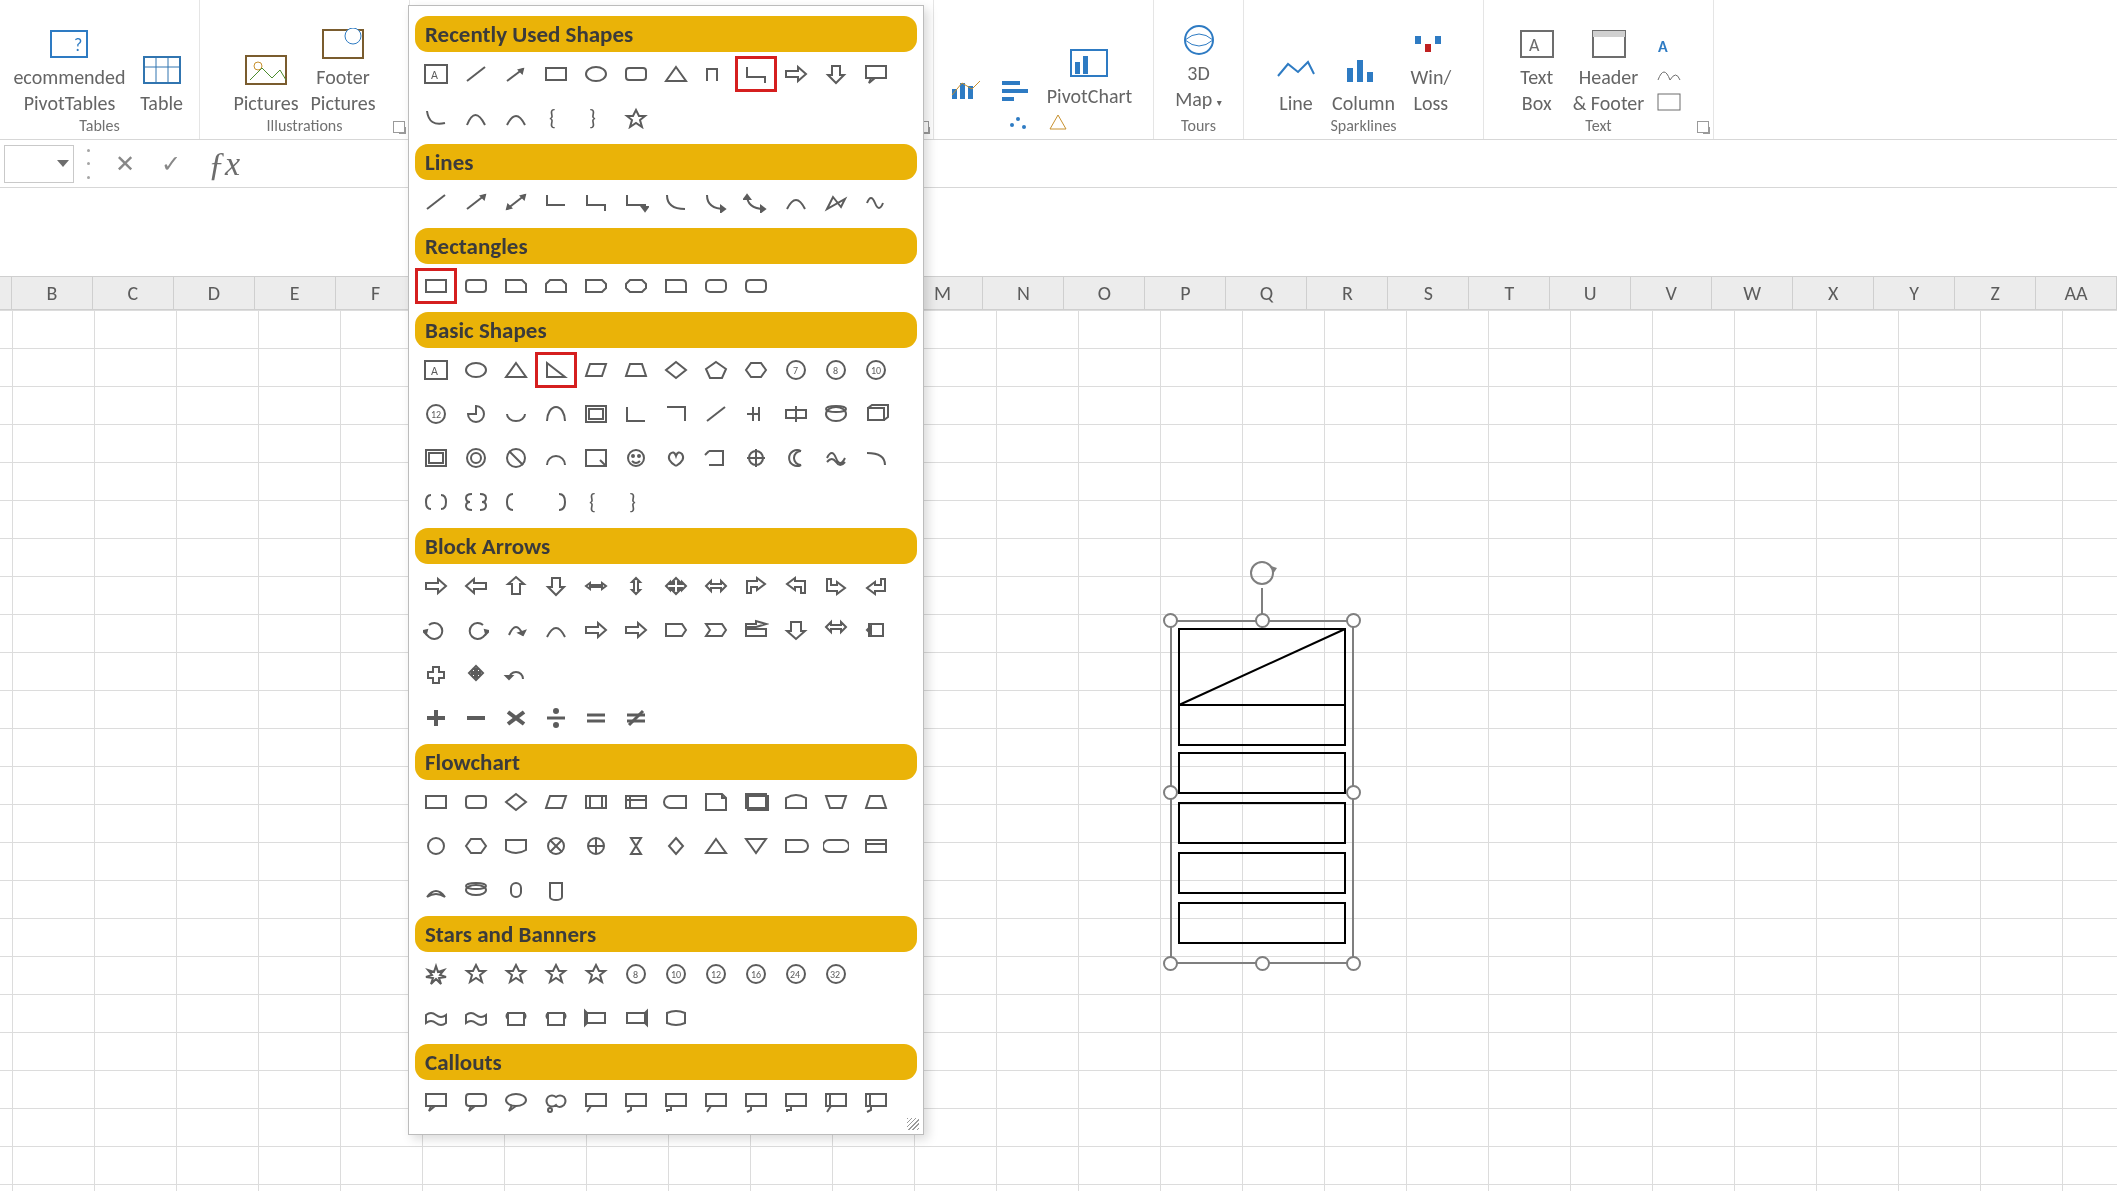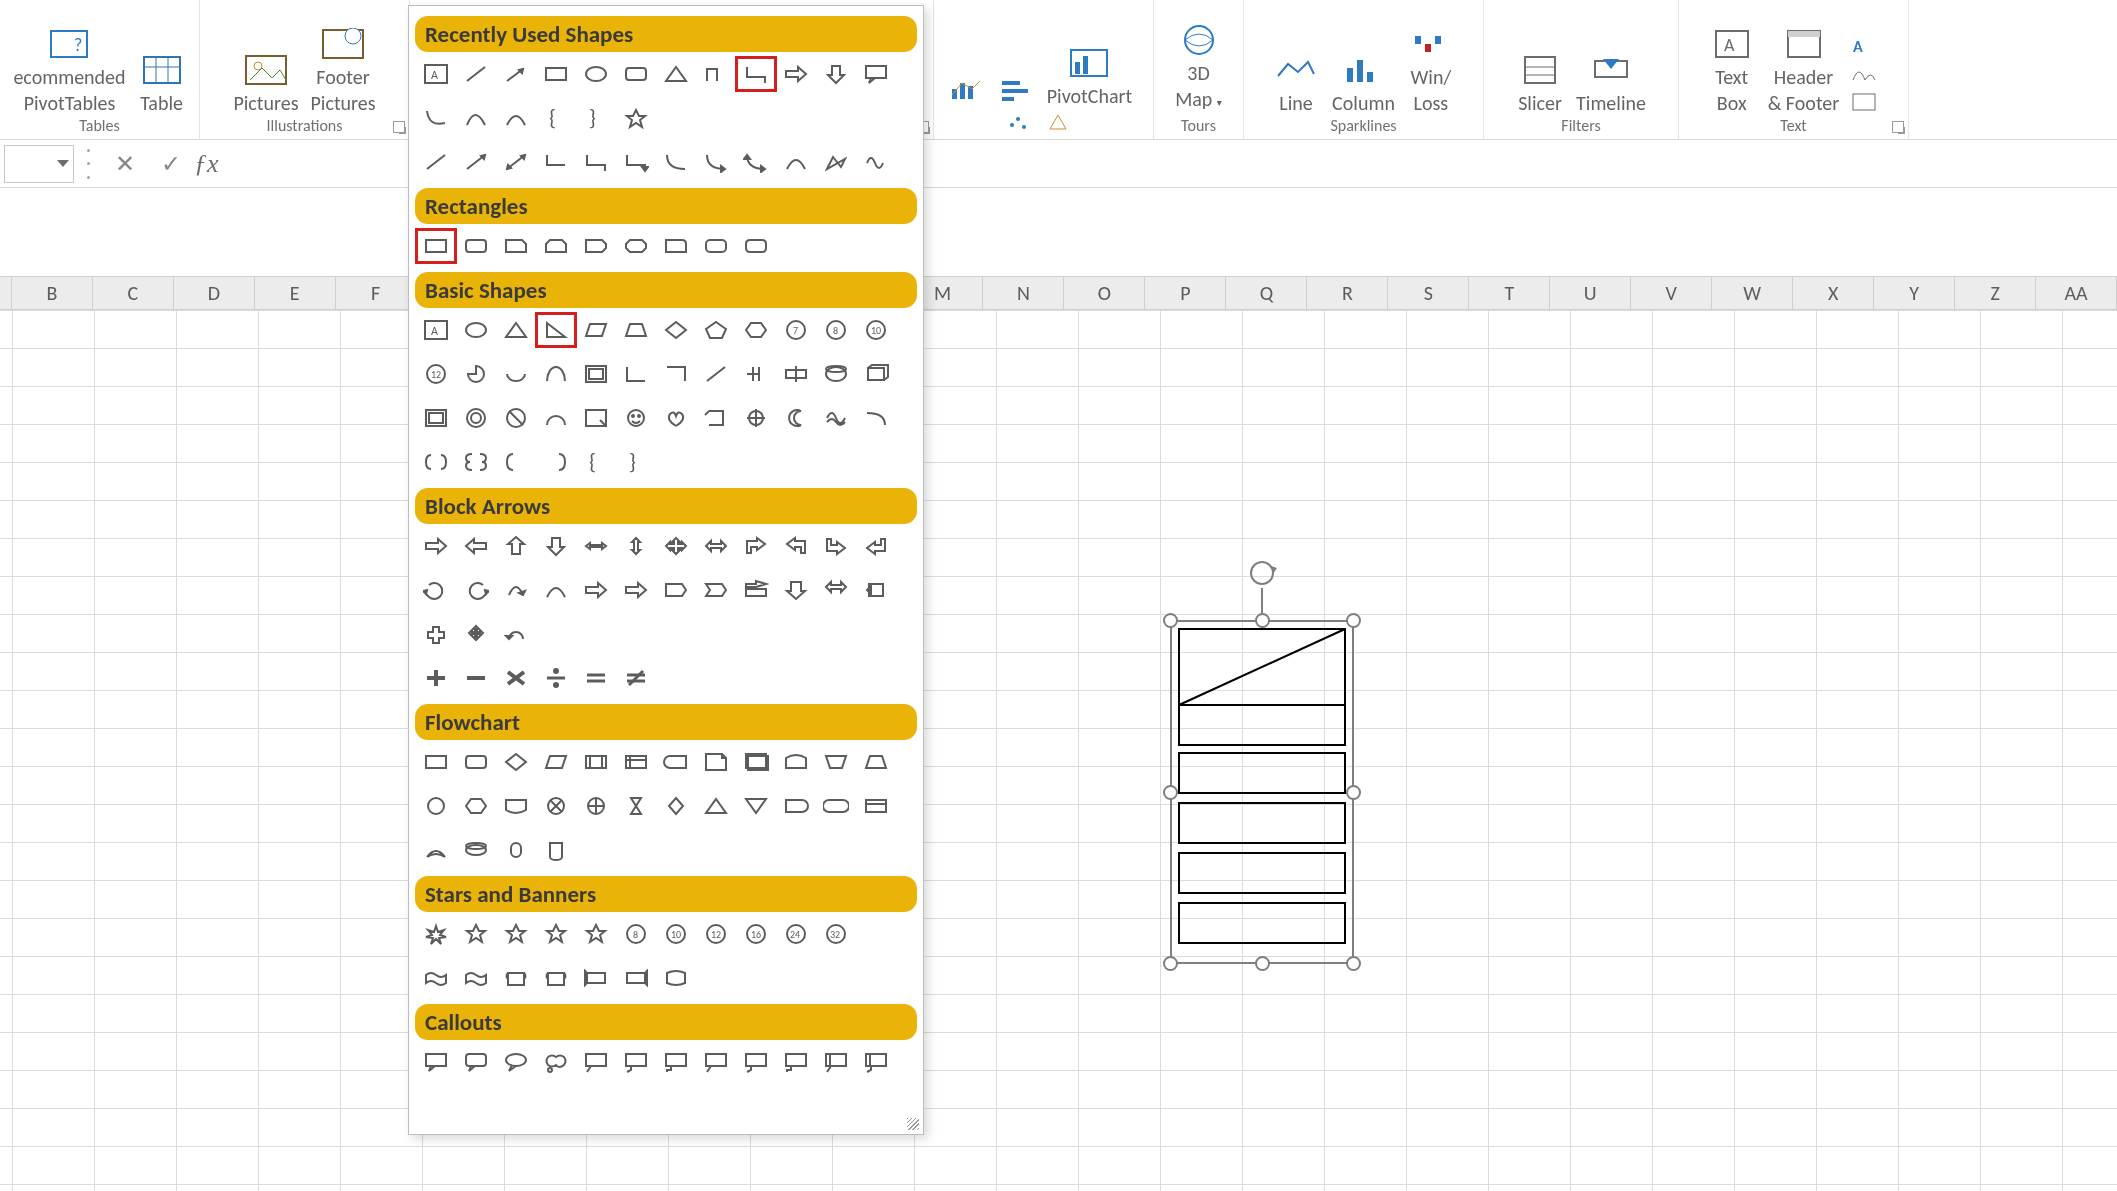--- a/index.html
+++ b/index.html
@@ -21,21 +21,21 @@
 
   
   .fbar { position:absolute; left:0; top:140px; right:0; height:48px; border-bottom:1px solid #d7d7d7;
           display:flex; align-items:center; background:#fff; }
   .namebox { width:70px; height:38px; border:1px solid #c9c9c9; margin-left:4px;
              display:flex; align-items:center; justify-content:flex-end; padding-right:4px; }
   .namebox .tri { width:0;height:0;border-left:6px solid transparent;border-right:6px solid transparent;border-top:7px solid #6d6d6d; }
   .sep-dots{width:16px;height:30px;display:flex;flex-direction:column;justify-content:space-between;align-items:center;margin:0 6px;}
   .sep-dots span{width:3px;height:3px;border-radius:50%;background:#a5a5a5;}
   .fbar-ico { width:30px;height:30px;display:flex;align-items:center;justify-content:center;color:#888;font-size:24px;margin:0 8px;}
-  .fx { font-family:"Cambria Math",serif; font-style:italic; font-size:26px; color:#6d6d6d; }
+  .fx { font-family:"Cambria Math",serif; font-style:italic; font-size:34px; color:#6d6d6d; margin-left:14px;}
 
   
   .sheet { position:absolute; left:0; top:188px; right:0; bottom:0; }
   .colhdrs { position:absolute; left:0; top:88px; right:0; height:34px; display:flex;
              background:#ececec; border-top:1px solid #cfcfcf; border-bottom:1px solid #cfcfcf;}
   .colhdr  { width:82px; border-right:1px solid #cfcfcf; display:flex; align-items:center;
              justify-content:center; color:#5c5c5c; font-size:20px; }
   .colhdr:first-child{width:12px;}
   .grid { position:absolute; left:0; top:122px; right:0; bottom:0;
           background:
@@ -216,44 +216,20 @@
               <rect x="24" y="6" width="6" height="8" fill="#2e7bc3"></rect>
             </svg>
           </span>
         <span>Win/</span>
         <span>Loss</span>
       </div>
     </div>
     <span class="ribbon-caption">Sparklines</span>
   </div>
 
-  <div class="ribbon-group" style="width:195px">
-    <div class="ribbon-ctrls">
-      <div class="ribbon-btn">
-        <span class="ico-lg">
-            <svg width="34" height="30">
-              <rect x="2" y="2" width="30" height="26" stroke="#6d6d6d" fill="none" stroke-width="2"></rect>
-              <line x1="2" y1="12" x2="32" y2="12" stroke="#6d6d6d"></line>
-              <line x1="2" y1="20" x2="32" y2="20" stroke="#6d6d6d"></line>
-            </svg>
-          </span>
-        <span>Slicer</span>
-      </div>
-      <div class="ribbon-btn">
-        <span class="ico-lg">
-            <svg width="40" height="30">
-              <polygon points="4,6 36,6 36,22 4,22" stroke="#6d6d6d" fill="none" stroke-width="2"></polygon>
-              <polygon points="12,4 20,14 28,4" fill="#2e7bc3"></polygon>
-            </svg>
-          </span>
-        <span>Timeline</span>
-      </div>
-    </div>
-    <span class="ribbon-caption">Filters</span>
-  </div>
 
 
   <div class="ribbon-group" style="width:230px">
     <div class="ribbon-ctrls">
       <div class="ribbon-btn">
         <span class="ico-lg">
             <svg width="36" height="30">
               <rect x="2" y="2" width="32" height="26" stroke="#6d6d6d" fill="none" stroke-width="2"></rect>
               <text x="10" y="22" font-size="18" fill="#6d6d6d">A</text>
             </svg>
@@ -466,20 +442,21 @@
           <text x="6" y="18" font-size="22" stroke="none" fill="#5c5c5c">}</text>
         </svg>
       </div>
     <div class="gal-item">
         <svg width="26" height="22">
           <polygon points="13,3 16,9 22,9 17,13 19,20 13,16 7,20 9,13 4,9 10,9"></polygon>
         </svg>
       </div>
   </div>
 
+  <div class="gal-hdr">Lines</div>
   <div class="gal-row">
     <div class="gal-item">
         <svg width="26" height="22">
           <line x1="4" y1="18" x2="22" y2="4"></line>
         </svg>
       </div>
     <div class="gal-item">
         <svg width="26" height="22">
           <line x1="4" y1="18" x2="22" y2="4"></line>
           <polygon points="22,4 18,5 21,8" fill="#5c5c5c"></polygon>

